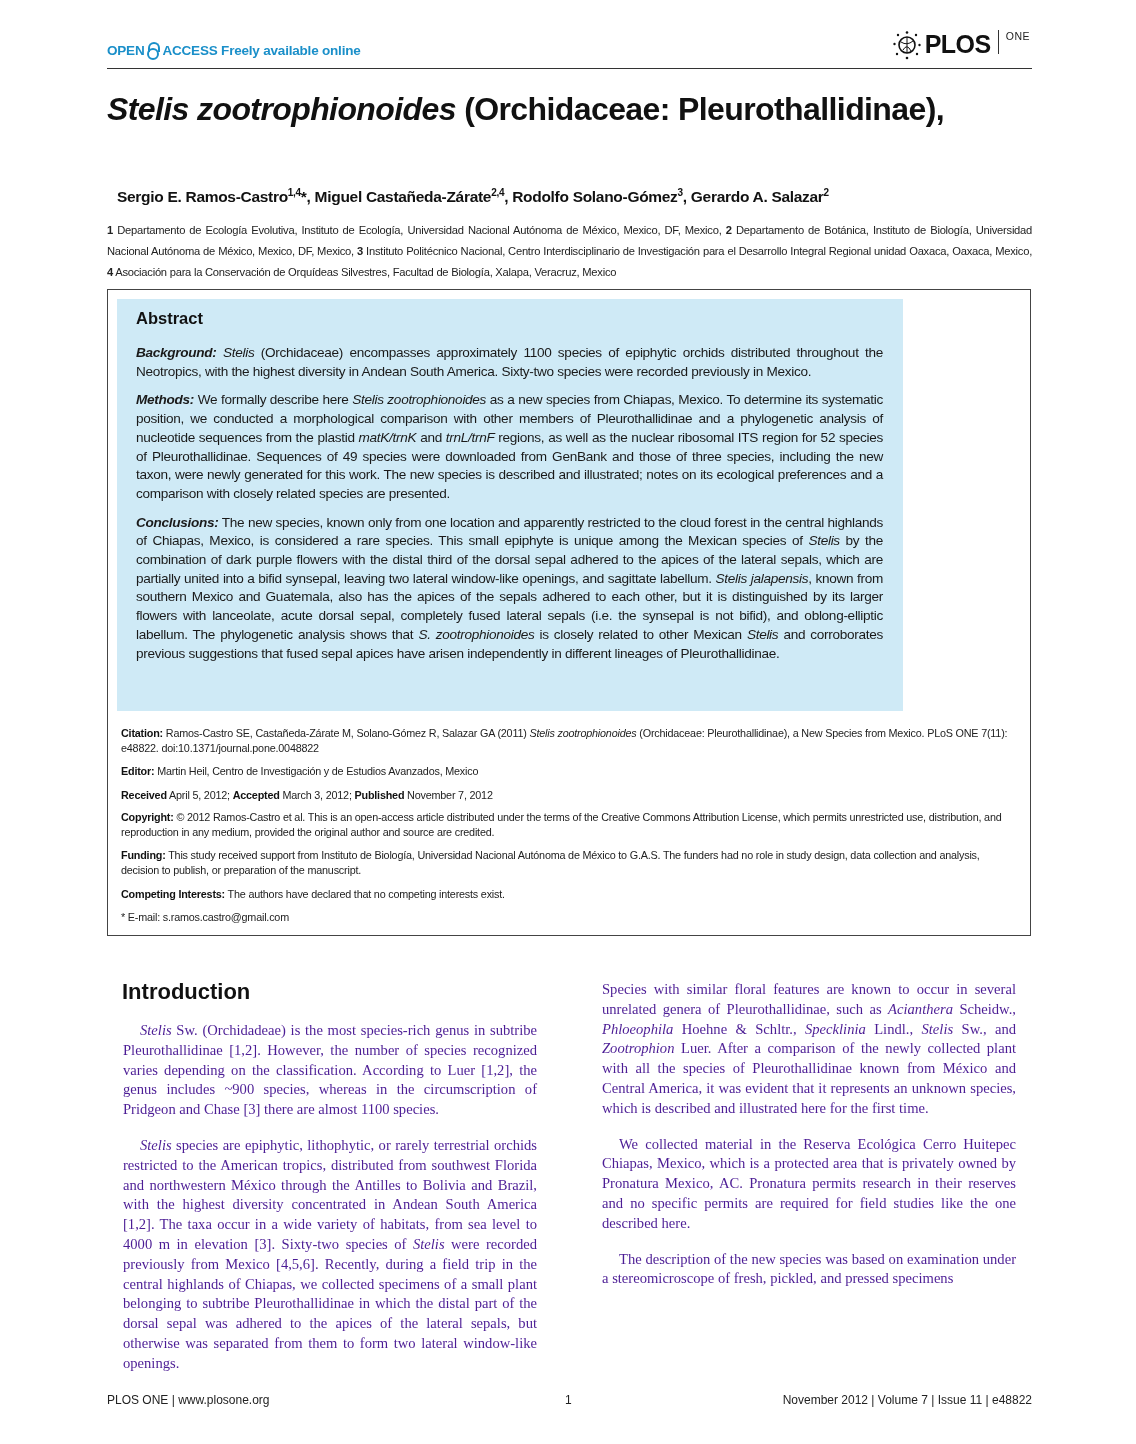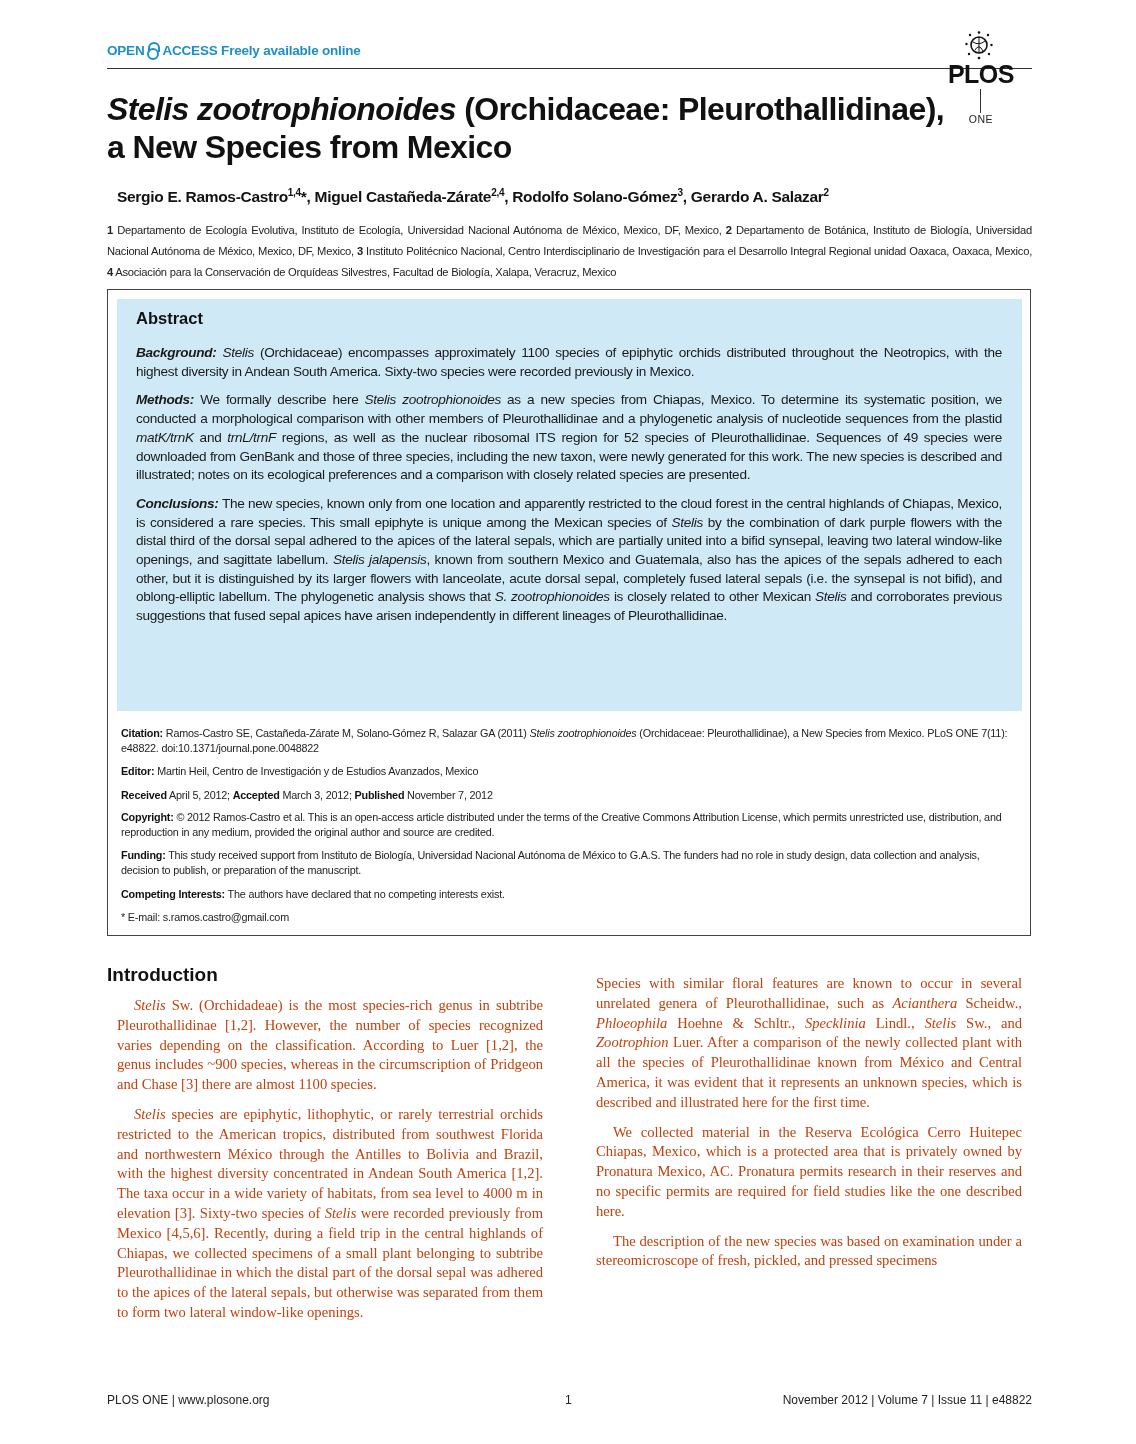--- a/index.html
+++ b/index.html
@@ -4,55 +4,55 @@
 <style>
   html, body { margin: 0; padding: 0; background: #ffffff; }
   body { width: 1136px; height: 1444px; position: relative; overflow: hidden; color: #111; }
 
   
   .top-header { position: absolute; left: 107px; top: 36px; width: 925px; height: 32px; border-bottom: 1.5px solid #333; }
   .oa { position: absolute; left: 0; top: 6px; font-family: "Liberation Sans", sans-serif; font-weight: bold; font-size: 13.5px; color: #1a8fc9; letter-spacing: -0.2px; white-space: nowrap; }
   .oa .lock { display: inline-block; width: 12px; height: 16px; position: relative; vertical-align: -3px; margin: 0 3px; }
   .oa .lock:before { content: ""; position: absolute; left: 1px; top: 0; width: 8px; height: 8px; border: 2px solid #1a8fc9; border-bottom: none; border-radius: 6px 6px 0 0; }
   .oa .lock:after { content: ""; position: absolute; left: 0; top: 6px; width: 8px; height: 8px; border: 2px solid #1a8fc9; border-radius: 50%; }
-  .plos { position: absolute; right: 18px; top: -6px; display: flex; align-items: center; white-space: nowrap; flex-direction: column; }
+  .plos { position: absolute; right: 2px; top: -6px; display: flex; white-space: nowrap; }
   .plos .globe { width: 30px; height: 30px; margin-right: 3px; }
   .plos .brand { font-family: "Liberation Sans", sans-serif; font-weight: bold; font-size: 25px; color: #111; letter-spacing: -0.5px; }
   .plos .sep { width: 1px; height: 24px; background: #333; margin: 0 7px 0 7px; }
   .plos .one { font-family: "Liberation Sans", sans-serif; font-size: 10.5px; color: #222; letter-spacing: 0.5px; }
 
   
   .title { position: absolute; left: 107px; top: 90px; width: 940px; font-family: "Liberation Sans", sans-serif; font-weight: bold; font-size: 32px; line-height: 38px; color: #111; letter-spacing: -0.6px; }
   .title i { font-style: italic; }
 
   .authors { position: absolute; left: 117px; top: 187px; width: 930px; font-family: "Liberation Sans", sans-serif; font-weight: bold; font-size: 15.5px; color: #111; white-space: nowrap; letter-spacing: -0.3px; }
   .authors sup { font-size: 10px; }
 
   .affil { position: absolute; left: 107px; top: 220px; width: 925px; font-family: "Liberation Sans", sans-serif; font-size: 11.2px; line-height: 21px; color: #222; text-align: justify; letter-spacing: -0.25px; }
   .affil b { font-weight: bold; }
 
   
   .abs-frame { position: absolute; left: 107px; top: 289px; width: 924px; height: 647px; border: 1.5px solid #444; box-sizing: border-box; }
-  .abs-blue { position: absolute; left: 117px; top: 299px; width: 905px; height: 412px; background: #cfeaf6; box-sizing: border-box; padding: 10px 20px 0 19px; }
+  .abs-blue { position: absolute; left: 117px; top: 299px; width: 786px; height: 412px; background: #cfeaf6; box-sizing: border-box; padding: 10px 20px 0 19px; }
   .abs-title { font-family: "Liberation Sans", sans-serif; font-weight: bold; font-size: 16.5px; color: #111; margin: 0 0 16px 0; }
   .abs-para { font-family: "Liberation Sans", sans-serif; font-size: 13.6px; line-height: 18.7px; color: #1a1a1a; text-align: justify; margin: 0 0 10px 0; letter-spacing: -0.3px; }
   .abs-para .lbl { font-weight: bold; font-style: italic; }
   .abs-para i { font-style: italic; }
 
   .meta { position: absolute; left: 121px; width: 890px; font-family: "Liberation Sans", sans-serif; font-size: 10.8px; line-height: 14.5px; color: #222; letter-spacing: -0.2px; }
   .meta b { font-weight: bold; color: #111; }
   .meta i { font-style: italic; }
 
   
   .col { position: absolute; top: 964px; width: 446px; }
   .col.left { left: 107px; }
   .col.right { left: 586px; }
-  .h2 { font-family: "Liberation Sans", sans-serif; font-weight: bold; font-size: 19px; color: #111; margin: 0; }
+  .h2 { font-family: "Liberation Sans", sans-serif; font-weight: bold; font-size: 22px; color: #111; margin: 15px; }
   .h3 { font-family: "Liberation Sans", sans-serif; font-size: 16px; color: #111; margin: 0; }
-  .body-p { font-family: "Liberation Serif", serif; font-size: 14.6px; line-height: 19.8px; color: #c2410c; text-align: justify; margin: 10px; }
+  .body-p { font-family: "Liberation Serif", serif; font-size: 14.6px; line-height: 19.8px; color: #4c1d95; text-align: justify; margin: 16px; }
   .body-p.indent { text-indent: 17px; }
   .body-p i { font-style: italic; }
 
   
   .footer { position: absolute; left: 107px; top: 1393px; width: 925px; font-family: "Liberation Sans", sans-serif; font-size: 12px; color: #222; }
   .footer .f-left { position: absolute; left: 0; top: 0; white-space: nowrap; }
   .footer .f-mid { position: absolute; left: 458px; top: 0; }
   .footer .f-right { position: absolute; right: 0; top: 0; white-space: nowrap; }
 </style>
 </head>
@@ -77,21 +77,20 @@
       <circle cx="15" cy="28" r="1.3" fill="#111"></circle>
     </svg>
     <span class="brand">PLOS</span>
     <span class="sep"></span>
     <span class="one">ONE</span>
   </div>
 </div>
 
 <h1 class="title" style="margin:0">
   <i>Stelis zootrophionoides</i><span> (Orchidaceae: Pleurothallidinae),</span><br>
-  <span>a New Species from Mexico</span>
 </h1>
 
 <div class="authors">
   <span><span>Sergio E. Ramos-Castro</span><sup>1,4</sup><span>*</span></span>, 
   <span><span>Miguel Castañeda-Zárate</span><sup>2,4</sup></span>, 
   <span><span>Rodolfo Solano-Gómez</span><sup>3</sup></span>, 
   <span><span>Gerardo A. Salazar</span><sup>2</sup></span>
 </div>
 
 <div class="affil">

